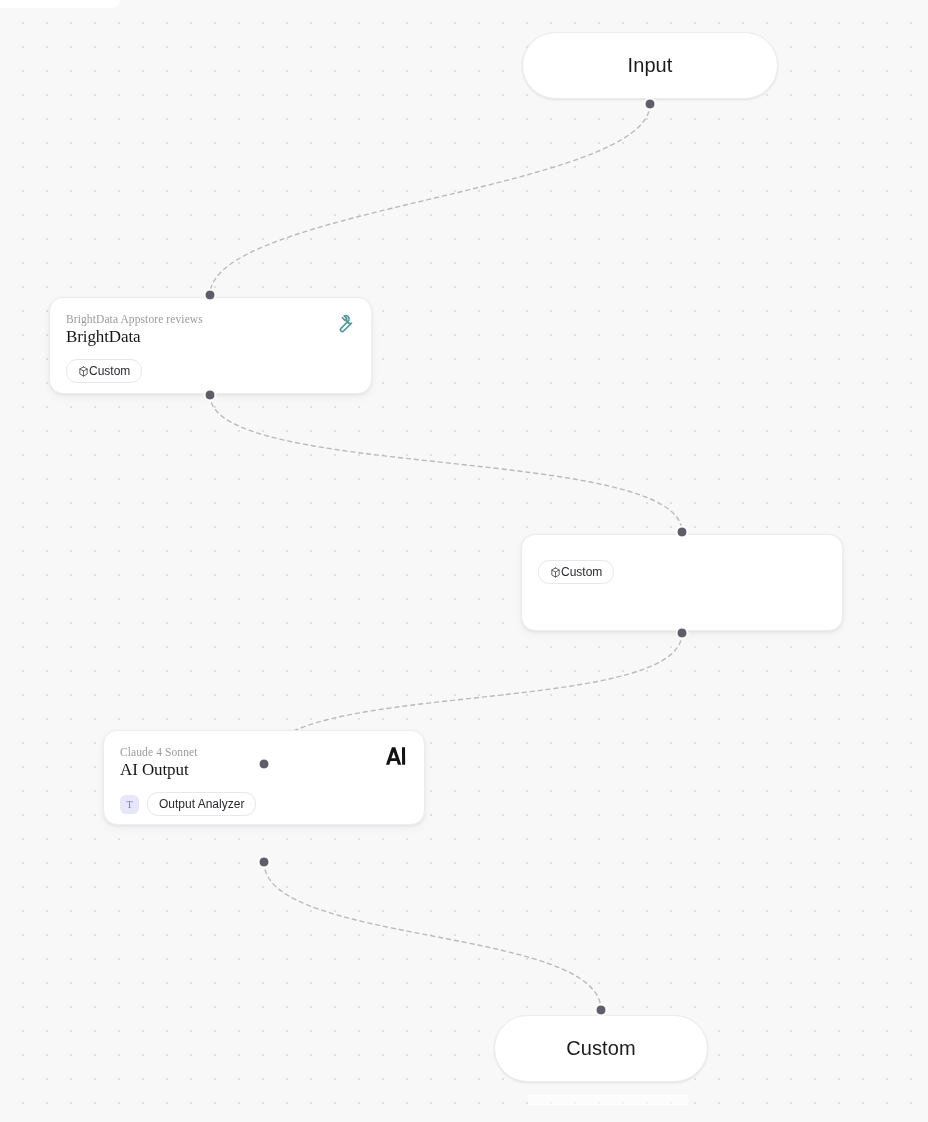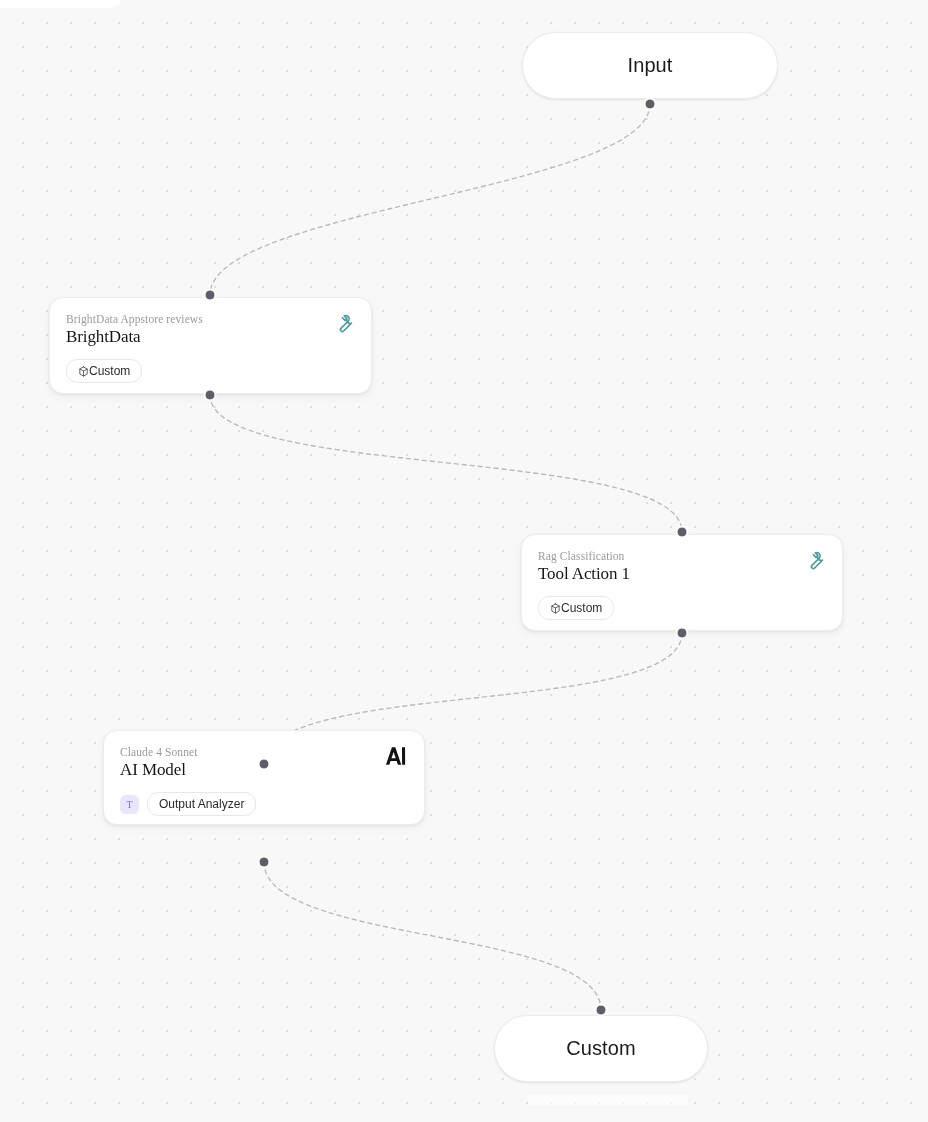--- a/index.html
+++ b/index.html
@@ -195,47 +195,36 @@
         <svg width="11" height="11" viewBox="0 0 24 24" fill="none" stroke="#3a3a40" stroke-width="1.7" stroke-linecap="round" stroke-linejoin="round">
           <path d="M12 2 4 6.5v11L12 22l8-4.5v-11L12 2z"></path>
           <path d="M4 6.5 12 11l8-4.5M12 11v11"></path>
         </svg>
         <span>Custom</span>
       </span>
     </div>
   </div>
 
   <div class="node node-card" id="node-tool-action" style="left: 521px; top: 534px; width: 322px; height: 97px;">
-    <div class="card-head">
-      <div>
-        <div class="card-subtitle">Rag Classification</div>
-        <div class="card-title">Tool Action 1</div>
-      </div>
-      <span class="card-icon">
-        <svg width="21" height="21" viewBox="0 0 24 24" fill="none" stroke="#4f9a9c" stroke-width="1.9" stroke-linecap="round" stroke-linejoin="round">
-          <path d="M14.7 6.3a4 4 0 0 0 5.3 5.3l-9 9a2.1 2.1 0 0 1-3-3l9-9a4 4 0 0 0-5.3-5.3l3 3-2.1 2.1-3-3"></path>
-        </svg>
-      </span>
-    </div>
     <div class="card-foot">
       <span class="chip">
         <svg width="11" height="11" viewBox="0 0 24 24" fill="none" stroke="#3a3a40" stroke-width="1.7" stroke-linecap="round" stroke-linejoin="round">
           <path d="M12 2 4 6.5v11L12 22l8-4.5v-11L12 2z"></path>
           <path d="M4 6.5 12 11l8-4.5M12 11v11"></path>
         </svg>
         <span>Custom</span>
       </span>
     </div>
   </div>
 
   <div class="node node-card" id="node-ai-model" style="left: 103px; top: 730px; width: 322px; height: 95px;">
     <div class="card-head">
       <div>
         <div class="card-subtitle">Claude 4 Sonnet</div>
-        <div class="card-title">AI Model</div>
+        <div class="card-title">AI Output</div>
       </div>
       <span class="card-icon anthropic-mark">
         <svg width="22" height="20" viewBox="0 0 26 22" fill="#121212">
           <path d="M7.0 0.8 L0 21.2 h3.9 l1.45-4.3 h7.3 l1.45 4.3 h3.9 L11.0 0.8 z M6.5 13.6 l2.5-7.4 2.5 7.4 z"></path>
           <path d="M19.0 0.8 h3.6 L26 21.2 h-3.6 z" transform="skewX(-9)"></path>
         </svg>
       </span>
     </div>
     <div class="card-foot">
       <span class="t-badge">T</span>

